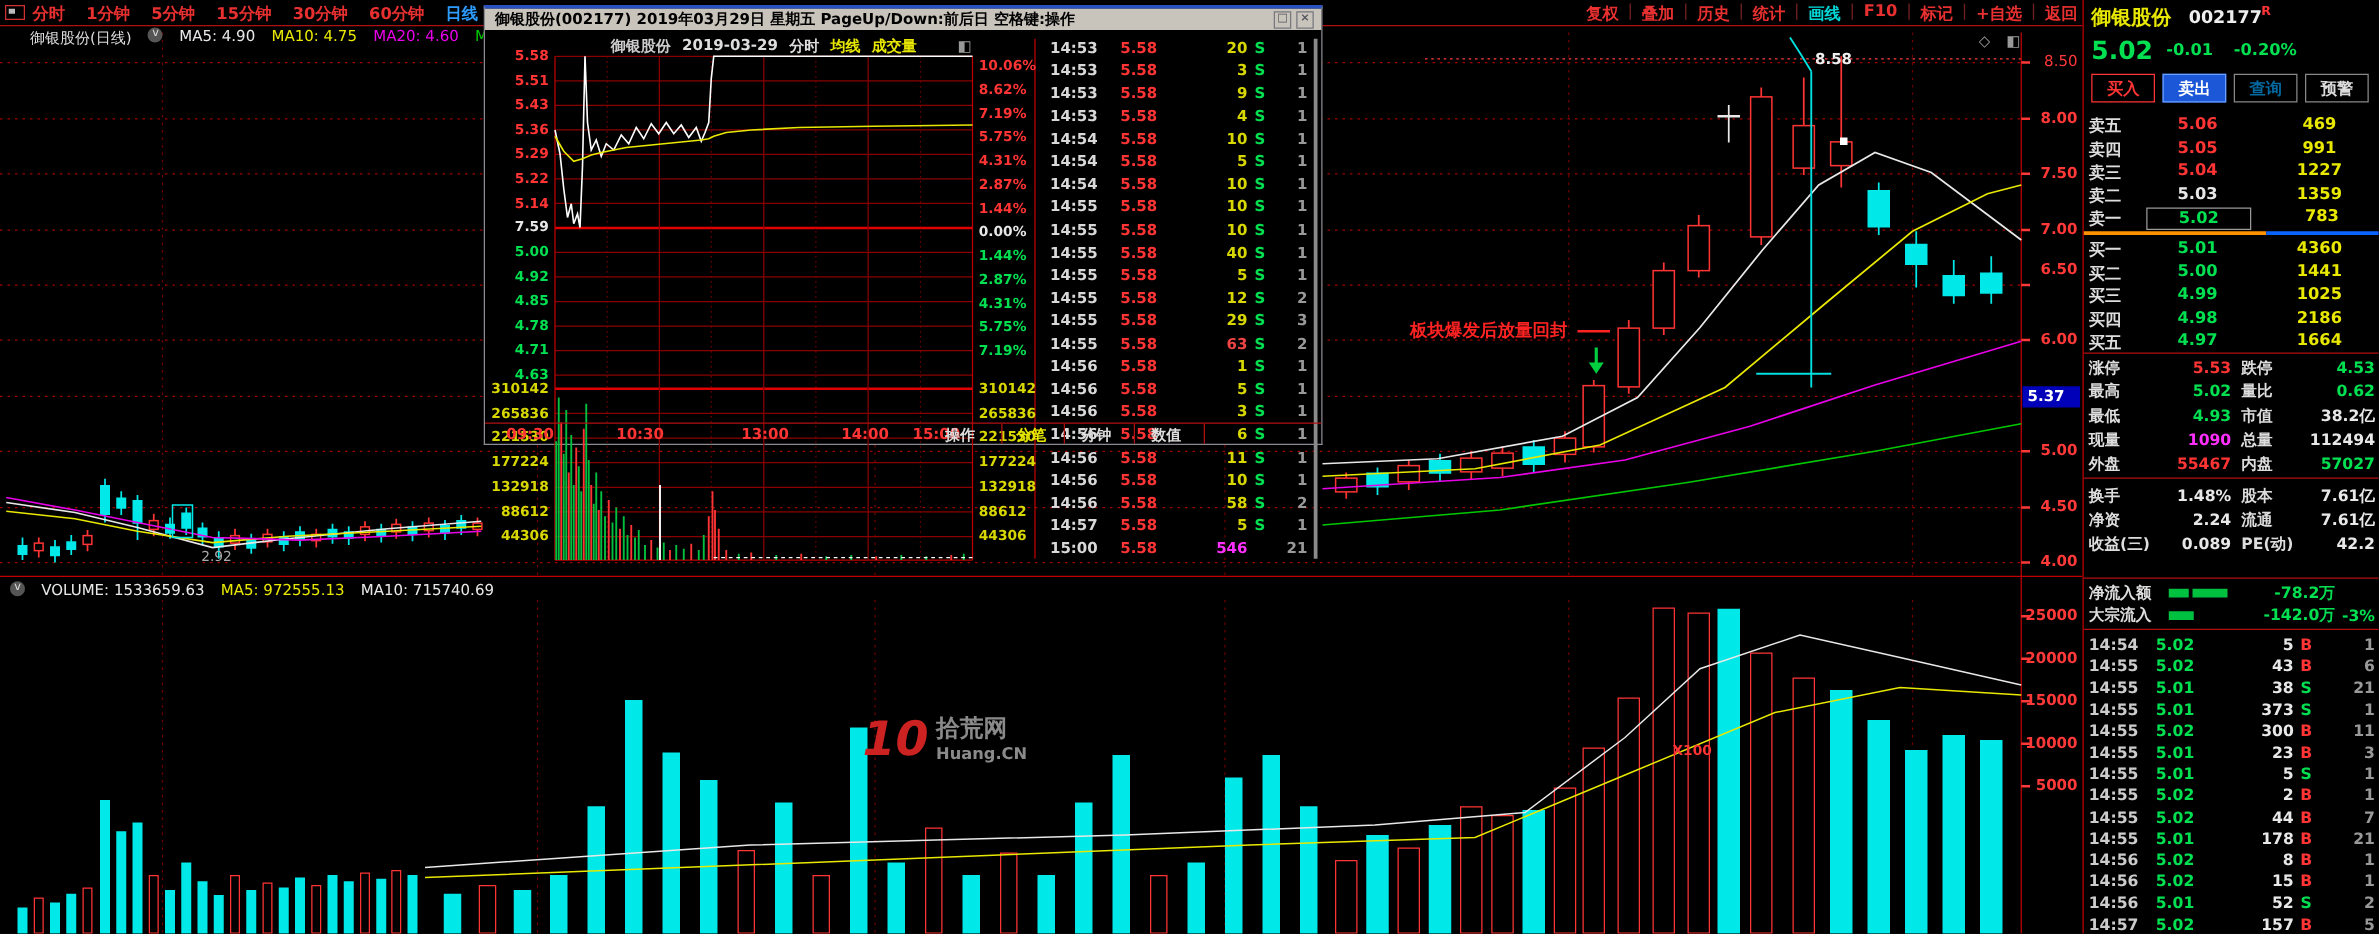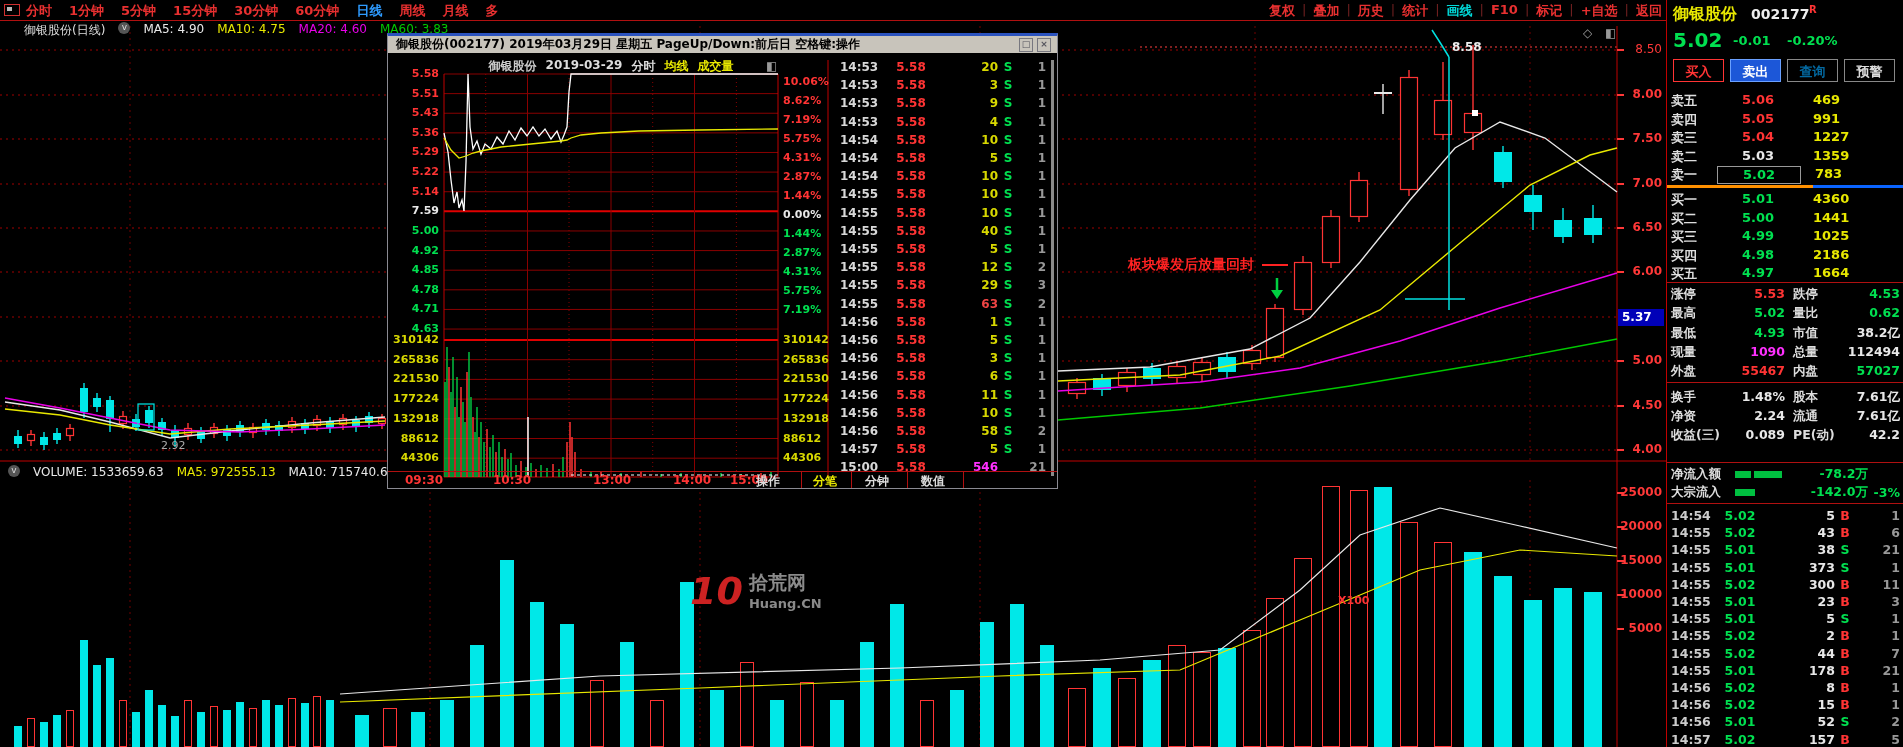--- a/index.html
+++ b/index.html
@@ -14,21 +14,21 @@
   .tsep{color:#702020;font-weight:normal;}
   .tb-active-l{color:#2e9bff;}
   .tb-active-r{color:#00d8d8;}
   #winicon{left:4px;top:4px;width:14px;height:10px;border:1px solid #d03030;background:#000;z-index:7;}
   #winicon:before{content:"";position:absolute;left:2px;top:2px;width:5px;height:4px;background:#bbb;}
   
   #mhead{left:24px;top:22px;display:flex;gap:13px;font-size:12px;z-index:3;white-space:nowrap;}
   #vhead{left:8px;top:465px;display:flex;gap:13px;font-size:12px;z-index:3;white-space:nowrap;}
   .circ{display:inline-block;width:12px;height:12px;border-radius:6px;background:#555;color:#ddd;font-size:9px;line-height:11px;text-align:center;}
   
-  #popup{left:387px;top:4px;width:671px;height:456px;background:#000;border:1px solid #8a8a92;border-top:3px solid #2a52be;z-index:10;box-sizing:border-box;margin-top:29px;}
+  #popup{left:387px;top:4px;width:671px;height:352px;background:#000;border:1px solid #8a8a92;border-top:3px solid #2a52be;z-index:10;box-sizing:border-box;}
   #ptitle{position:absolute;left:0;top:0;width:100%;height:17px;background:#c8c4bb;color:#000;font-size:12px;font-weight:bold;line-height:17px;padding-left:8px;box-sizing:border-box;}
   .pbtn{position:absolute;top:2px;width:12px;height:12px;border:1px solid #77777f;color:#55555d;font-size:9px;line-height:11px;text-align:center;background:#c8c4bb;}
   #phead{position:absolute;left:56px;top:22px;width:334px;display:flex;justify-content:center;gap:9px;font-size:12px;font-weight:bold;color:#ccc;white-space:nowrap;}
   #ptrades{position:absolute;left:452px;top:24px;width:208px;}
   .trow{position:absolute;width:208px;height:18px;font-size:12px;font-weight:bold;display:flex;}
   .trow .tt{width:40px;color:#d8d8d8;}
   .trow .tp{width:62px;text-align:center;color:#ff3434;}
   .trow .tv{width:56px;text-align:right;}
   .trow .tf{width:20px;text-align:center;}
   .trow .tn{width:28px;text-align:right;color:#999;}
@@ -49,21 +49,21 @@
   #rname{left:6px;top:4px;font-size:16px;color:#e8e800;z-index:9;}
   #rcode{left:84px;top:6px;font-size:14px;color:#eee;}
   #rflag{left:142px;top:4px;font-size:10px;color:#ff3434;}
   #rprice{left:6px;top:28px;font-size:20px;color:#00e050;}
   #rchg{left:66px;top:33px;font-size:13px;color:#00e050;}
   #rpct{left:120px;top:33px;font-size:13px;color:#00e050;}
   .qbtn{position:absolute;top:59px;width:51px;height:23px;font-size:13px;text-align:center;line-height:23px;box-sizing:border-box;}
   .bookrow{position:absolute;left:4px;width:229px;height:18px;font-size:13px;display:flex;}
   .bookrow .bl{width:32px;color:#ddd;}
   .bookrow .bp{width:110px;text-align:center;}
-  .bookrow .bv{width:85px;text-align:left;color:#e8e800;}
+  .bookrow .bv{width:85px;text-align:center;color:#e8e800;}
   .statrow{position:absolute;left:4px;width:229px;height:19px;font-size:12.5px;display:flex;}
   .statrow .sl{width:52px;color:#ddd;}
   .statrow .sv{width:62px;text-align:right;}
   .statrow .sl2{width:46px;margin-left:8px;color:#ddd;}
   .statrow .sv2{flex:1;text-align:right;}
   .flowrow{position:absolute;left:4px;width:229px;height:17px;font-size:12.5px;display:flex;align-items:center;}
   .flowrow .fl{width:64px;color:#ddd;}
   .fbar{height:7px;background:#00c040;margin-right:3px;}
   .flowrow .fv{flex:1;text-align:right;color:#00e050;}
   .flowrow .fx{width:32px;text-align:right;color:#00e050;}
@@ -361,21 +361,21 @@
     <span style="color:#e8e8e8;">VOLUME: 1533659.63</span>
     <span style="color:#e8e800;">MA5: 972555.13</span>
     <span style="color:#e8e8e8;">MA10: 715740.69</span>
   </div>
 
   <div id="axis-labels">
       <div style="left: 1620px; top: 42px; width: 42px; text-align: right; position: absolute; color: rgb(255, 56, 56); font-size: 12px; font-weight: normal; z-index: 3;">8.50</div>
       <div style="left: 1620px; top: 87px; width: 42px; text-align: right; position: absolute; color: rgb(255, 56, 56); font-size: 12px; font-weight: bold; z-index: 3;">8.00</div>
       <div style="left: 1620px; top: 131px; width: 42px; text-align: right; position: absolute; color: rgb(255, 56, 56); font-size: 12px; font-weight: bold; z-index: 3;">7.50</div>
       <div style="left: 1620px; top: 176px; width: 42px; text-align: right; position: absolute; color: rgb(255, 56, 56); font-size: 12px; font-weight: bold; z-index: 3;">7.00</div>
-      <div style="left: 1620px; top: 220px; width: 42px; text-align: right; position: absolute; color: rgb(255, 56, 56); font-size: 12px; font-weight: bold; z-index: 3;">6.50</div>
+      <div style="left: 1620px; top: 208px; width: 42px; text-align: right; position: absolute; color: rgb(255, 56, 56); font-size: 12px; font-weight: bold; z-index: 3;">6.50</div>
       <div style="left: 1620px; top: 264px; width: 42px; text-align: right; position: absolute; color: rgb(255, 56, 56); font-size: 12px; font-weight: bold; z-index: 3;">6.00</div>
       <div style="left: 1620px; top: 353px; width: 42px; text-align: right; position: absolute; color: rgb(255, 56, 56); font-size: 12px; font-weight: bold; z-index: 3;">5.00</div>
       <div style="left: 1620px; top: 398px; width: 42px; text-align: right; position: absolute; color: rgb(255, 56, 56); font-size: 12px; font-weight: bold; z-index: 3;">4.50</div>
       <div style="left: 1620px; top: 442px; width: 42px; text-align: right; position: absolute; color: rgb(255, 56, 56); font-size: 12px; font-weight: bold; z-index: 3;">4.00</div>
       <div style="left: 1620px; top: 485px; width: 42px; text-align: right; position: absolute; color: rgb(255, 56, 56); font-size: 12px; font-weight: bold; z-index: 3;">25000</div>
       <div style="left: 1620px; top: 519px; width: 42px; text-align: right; position: absolute; color: rgb(255, 56, 56); font-size: 12px; font-weight: bold; z-index: 3;">20000</div>
       <div style="left: 1620px; top: 553px; width: 42px; text-align: right; position: absolute; color: rgb(255, 56, 56); font-size: 12px; font-weight: bold; z-index: 3;">15000</div>
       <div style="left: 1620px; top: 587px; width: 42px; text-align: right; position: absolute; color: rgb(255, 56, 56); font-size: 12px; font-weight: bold; z-index: 3;">10000</div>
       <div style="left: 1620px; top: 621px; width: 42px; text-align: right; position: absolute; color: rgb(255, 56, 56); font-size: 12px; font-weight: bold; z-index: 3;">5000</div>
     </div>

